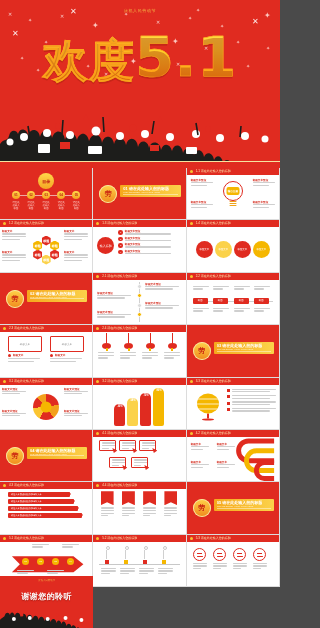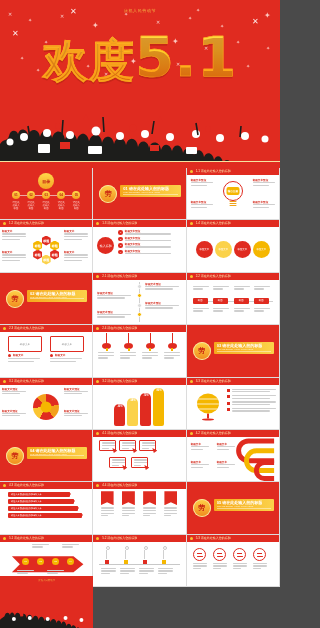--- a/index.html
+++ b/index.html
@@ -1087,20 +1087,21 @@
                 <div class="txtline" style="width:8px"></div>
               </div>
             </div>
           </div>
         </div>
       </div>
     </div>
 
   <div class="closing">
     <div class="closing-brand">庆祝人民劳动节</div>
+    <div class="closing-t">谢谢您的聆听</div>
     <svg class="closing-crowd" viewBox="0 0 94 20" preserveAspectRatio="none">
       <path fill="#1d1d1b" d="M0 20V12c2-3 4-2 5-5 1-3 4-3 5 0 1-4 4-3 5 1 1-5 5-4 6 1 1-5 5-4 6 1 1-5 5-4 6 1 1-5 5-4 6 1 1-5 5-4 6 1 1-5 5-4 6 1 1-4 5-4 6 1 1-4 4-3 5 1 1-4 4-3 5 2 1-3 4-3 5 1 1-3 4-2 5 2 1-3 3-2 4 2 1-2 3-2 4 2v7z"></path>
       <g fill="#ffffff">
           <circle cx="14" cy="11" r="2"></circle>
           <circle cx="30" cy="10" r="2"></circle>
           <circle cx="48" cy="11" r="2"></circle>
           <circle cx="66" cy="10" r="2"></circle>
           <circle cx="82" cy="12" r="2"></circle>
         </g>
       <g fill="#e02b20">

